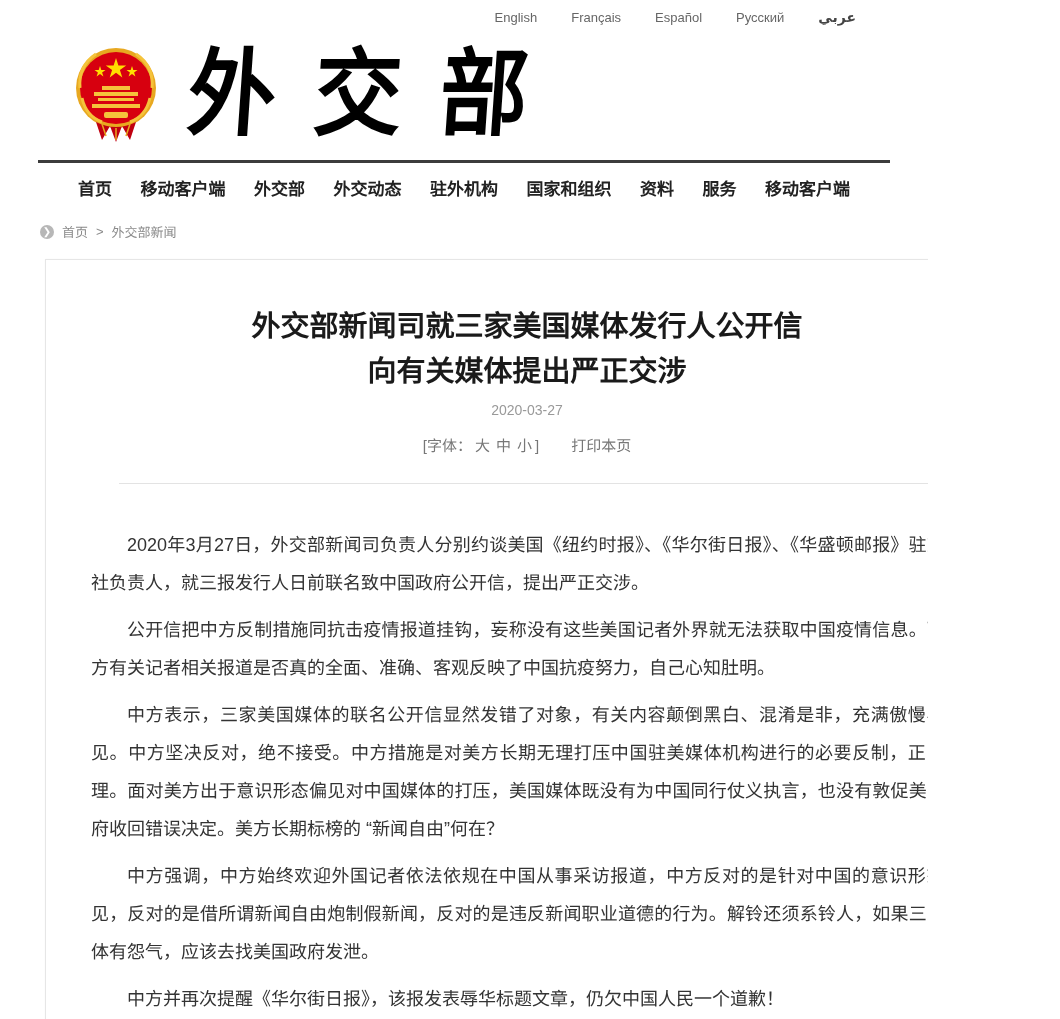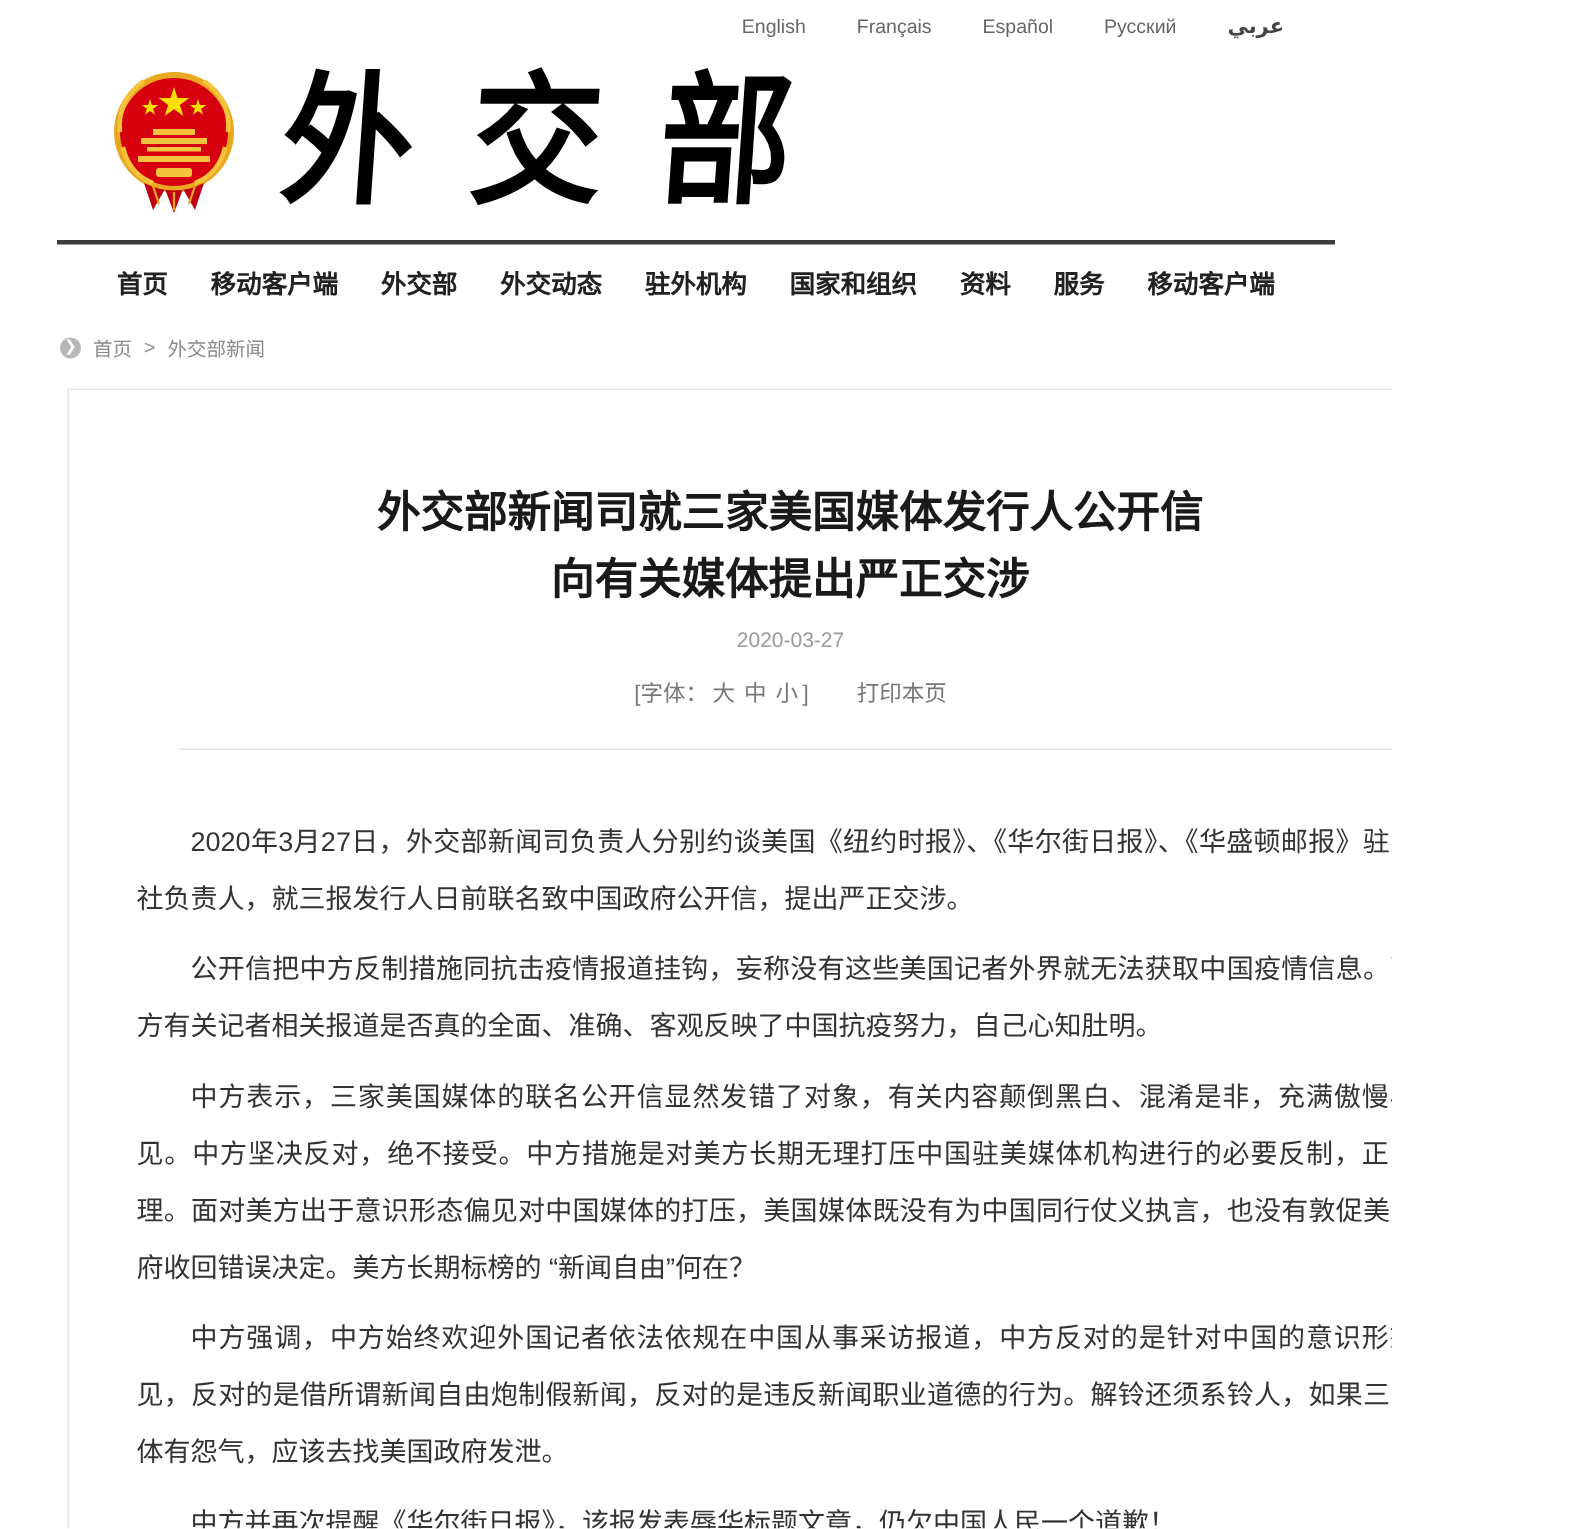--- a/index.html
+++ b/index.html
@@ -96,21 +96,20 @@
     box-shadow: 0 0 2px rgba(0,0,0,0.03);
     padding: 44px 45px 30px 45px;
   }
   .article-title {
     text-align: center;
     font-size: 29px;
     font-weight: bold;
     color: #1a1a1a;
     line-height: 45px;
     font-family: "Liberation Sans", "DejaVu Sans", sans-serif;
-    margin-top: 16px;
   }
   .article-date {
     text-align: center;
     font-size: 14px;
     color: #999999;
     margin-top: 8px;
   }
   .article-meta {
     text-align: center;
     font-size: 15px;

